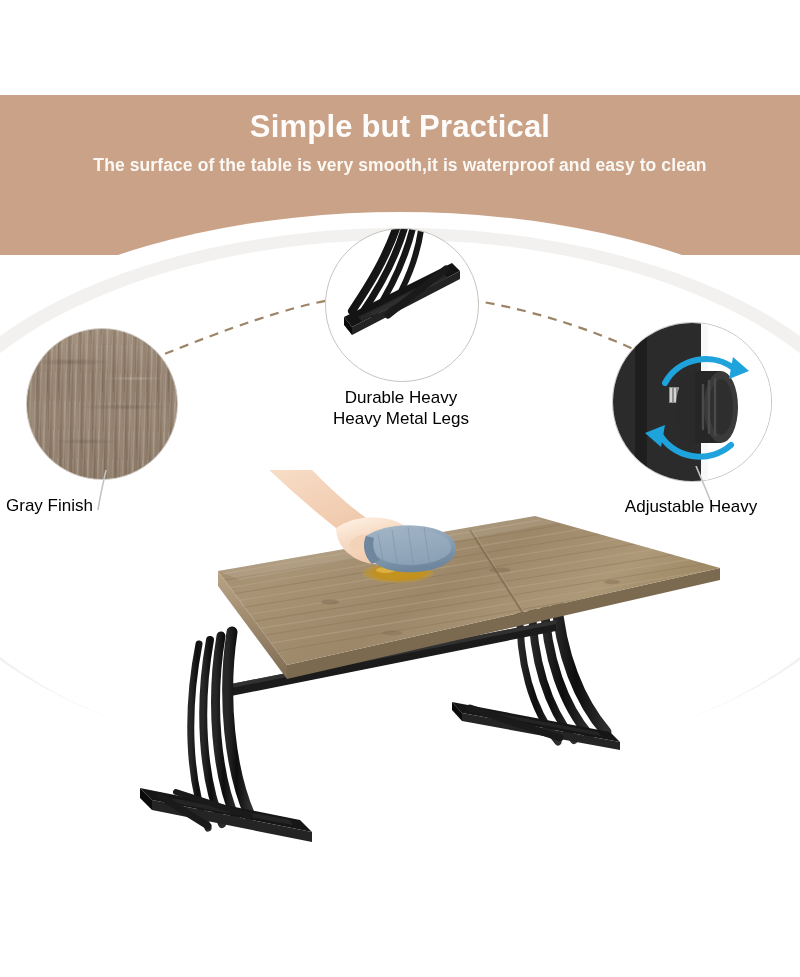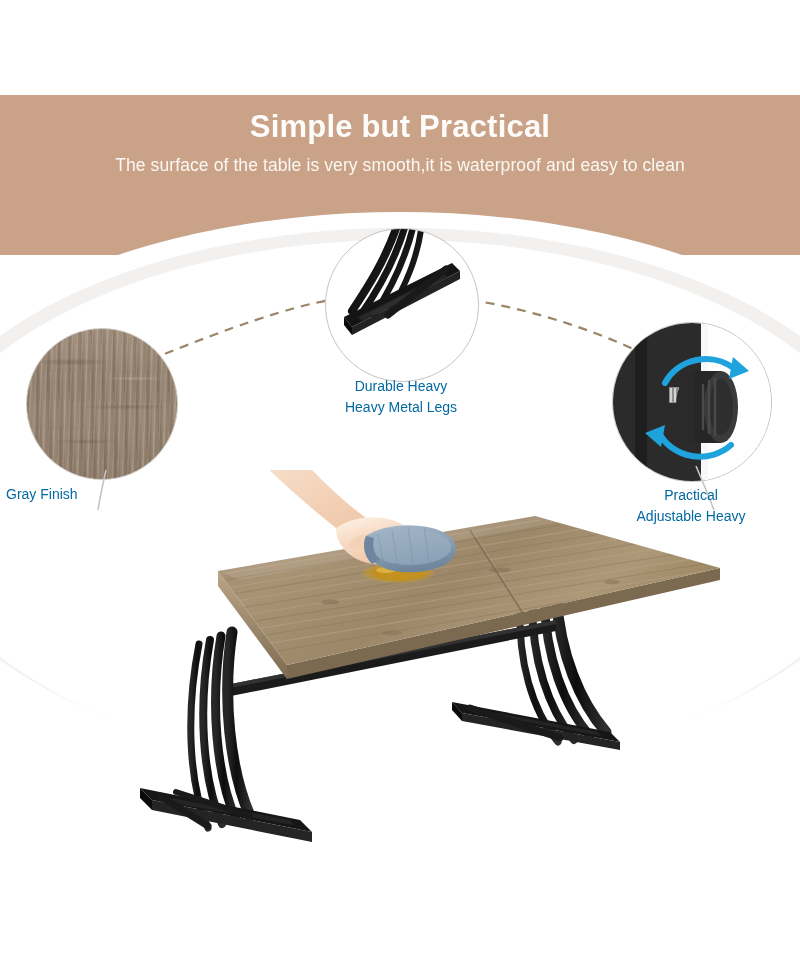--- a/index.html
+++ b/index.html
@@ -4,21 +4,21 @@
 <style>
   html,body{margin:0;padding:0;background:#fff;}
   body{font-family:"Liberation Sans","DejaVu Sans",sans-serif;}
   #page{position:relative;width:800px;height:977px;background:#ffffff;overflow:hidden;}
 
   
   .banner{position:absolute;left:0;top:95px;width:800px;height:160px;background:#c9a287;overflow:hidden;}
   .banner-title{position:absolute;left:0;top:13px;width:800px;text-align:center;
     color:#fdfcfa;font-size:31px;font-weight:bold;letter-spacing:.2px;line-height:38px;}
   .banner-sub{position:absolute;left:0;top:58px;width:800px;text-align:center;
-    color:#fbf8f4;font-size:17.5px;font-weight:400;line-height:24px;letter-spacing:.1px;}
+    color:#fbf8f4;font-size:17.5px;font-weight:700;line-height:24px;letter-spacing:.1px;}
 
   
   .sweep-outer{position:absolute;left:-130px;top:212px;width:1060px;height:560px;border-radius:50%;
     background:#ffffff;}
   .sweep-inner{position:absolute;left:-100px;top:228px;width:1000px;height:540px;border-radius:50%;
     background:#f2f1ef;}
   .sweep-inner2{position:absolute;left:-88px;top:240px;width:976px;height:530px;border-radius:50%;
     background:#ffffff;}
 
   
@@ -39,21 +39,21 @@
       radial-gradient(ellipse 70px 4px at 65% 52%, rgba(60,46,34,.20), transparent 70%),
       radial-gradient(ellipse 50px 4px at 40% 75%, rgba(60,46,34,.18), transparent 70%),
       radial-gradient(ellipse 45px 3px at 72% 33%, rgba(255,250,240,.18), transparent 70%);
   }
 
   
   .disc-center{left:325px;top:228px;width:152px;height:152px;border:1px solid #c8c4bf;background:#fff;}
   
   .disc-right{left:612px;top:322px;width:158px;height:158px;border:1px solid #c8c4bf;background:#fff;}
 
-  .lbl{position:absolute;color:#0369a1;font-size:14px;line-height:21px;text-align:center;font-weight:400;}
+  .lbl{position:absolute;color:#000000;font-size:17px;line-height:21px;text-align:center;font-weight:400;margin-top:11px;}
   .lbl-left{left:6px;top:484px;width:190px;text-align:left;}
   .lbl-center{left:301px;top:376px;width:200px;}
   .lbl-right{left:591px;top:485px;width:200px;}
 
   .leader{position:absolute;background:none;}
 
   
   .photo{position:absolute;left:0;top:470px;width:800px;height:430px;}
   .lbl span{display:block;}
 </style>
@@ -155,21 +155,20 @@
         <path d="M118 122 A 46 44 0 0 1 46 110"></path>
       </g>
       <path d="M120 34 L 136 48 L 116 56 Z" fill="#1fa3dd"></path>
       <path d="M48 124 L 32 110 L 52 102 Z" fill="#1fa3dd"></path>
     </svg>
   </div>
   <svg class="leader" style="left:688px;top:466px;width:50px;height:44px;" viewBox="0 0 50 44">
     <path d="M8 0 C 14 14, 20 28, 26 44" fill="none" stroke="#c4c4c4" stroke-width="1.6"></path>
   </svg>
   <div class="lbl lbl-right">
-    <span>Practical</span>
     <span>Adjustable Heavy</span>
   </div>
 
   <svg class="photo" viewBox="0 0 800 430">
     <defs>
       <linearGradient id="woodTop" x1="0" y1="0" x2="1" y2="0.45">
         <stop offset="0" stop-color="#A08A6E"></stop>
         <stop offset="0.25" stop-color="#A89375"></stop>
         <stop offset="0.55" stop-color="#9C8769"></stop>
         <stop offset="0.8" stop-color="#AD9878"></stop>

